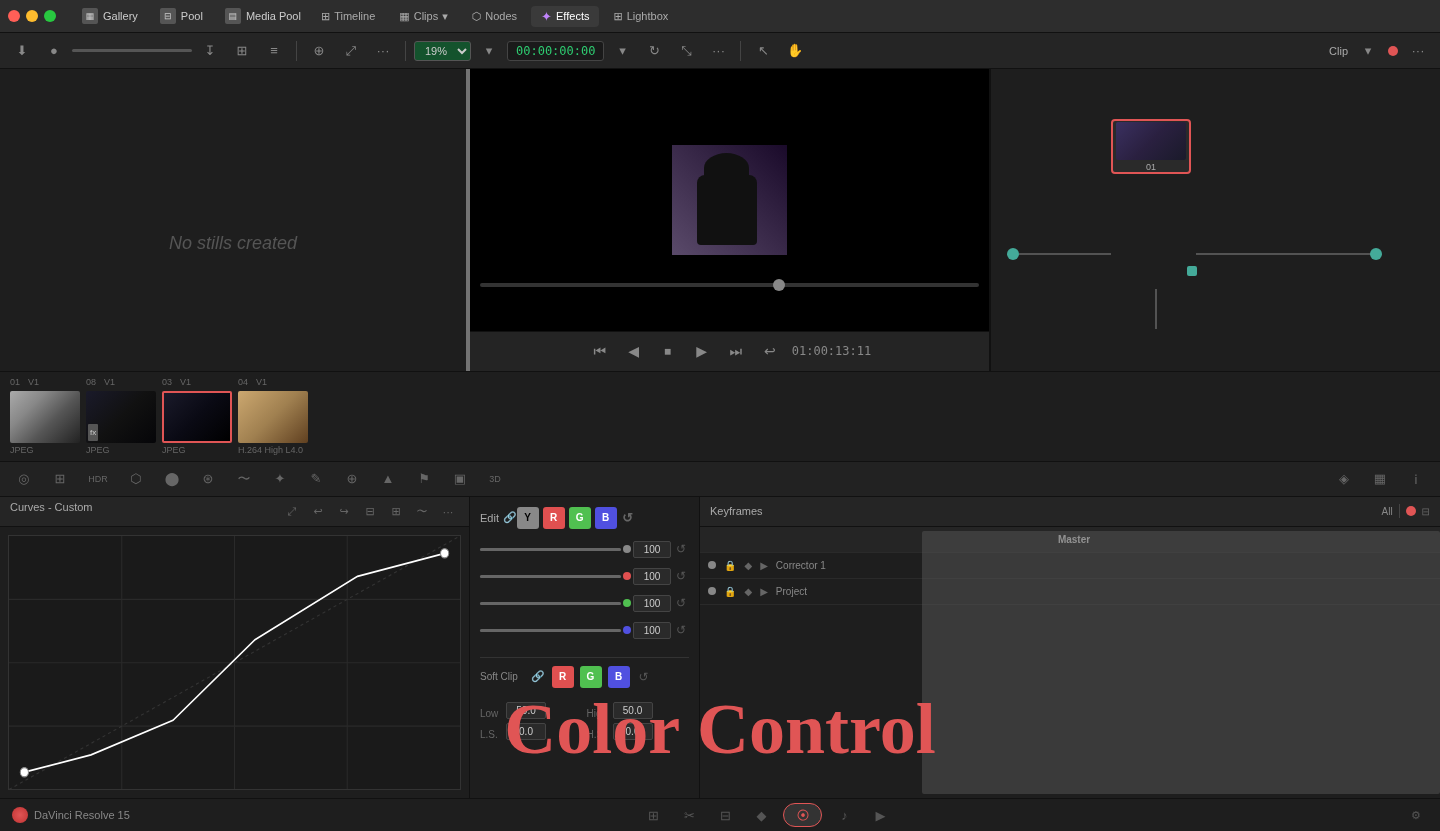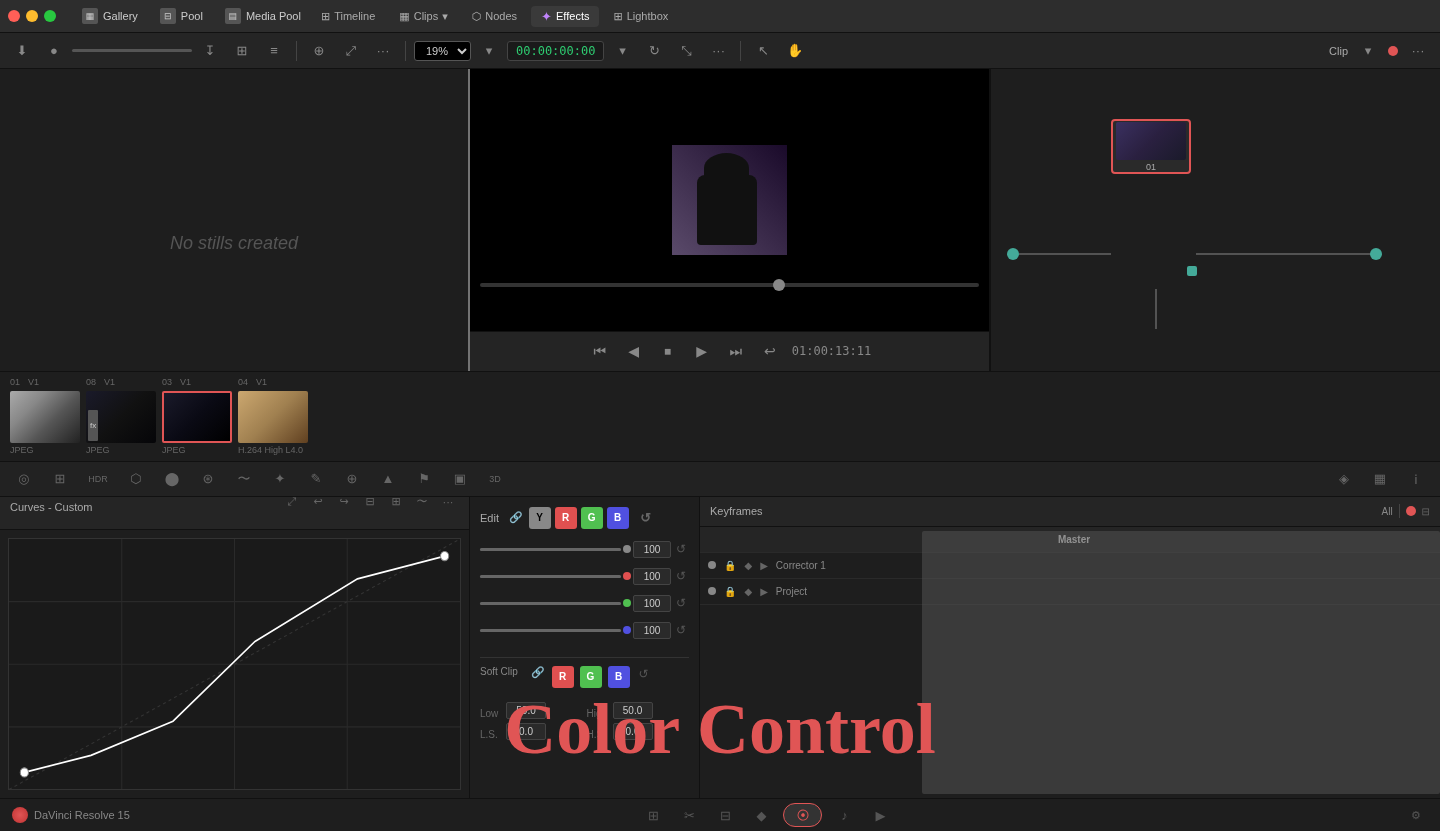--- a/index.html
+++ b/index.html
@@ -93,28 +93,27 @@
     .toolbar-btn {
       width: 28px; height: 28px;
       display: flex; align-items: center; justify-content: center;
       border-radius: 3px;
       cursor: pointer;
       color: #888;
       font-size: 13px;
     }
     .toolbar-separator { width: 1px; height: 20px; background: #444; margin: 0 4px; }
     .zoom-select {
-      background: #000000;
+      background: #14532d;
       border: 1px solid #555;
       color: #ccc;
       font-size: 11px;
       padding: 2px 6px;
       border-radius: 3px;
       cursor: pointer;
-      text-align: right;
     }
     .timecode {
       background: #1a1a1a;
       border: 1px solid #444;
       color: #2ecc71;
       font-size: 12px;
       font-family: monospace;
       padding: 2px 8px;
       border-radius: 3px;
     }
@@ -127,21 +126,21 @@
       margin-left: auto;
       display: flex;
       align-items: center;
       gap: 6px;
     }
 
     
     .left-panel {
       width: 470px;
       background: #1e1e1e;
-      border-right: 2px solid #737373;
+      border-right: 4px solid #737373;
       display: flex;
       flex-direction: column;
     }
     .stills-area {
       flex: 0 0 350px;
       display: flex;
       align-items: center;
       justify-content: center;
       color: #555;
       font-size: 18px;
@@ -274,21 +273,21 @@
       font-size: 9px;
       color: #666;
     }
     .fx-badge {
       position: absolute;
       bottom: 2px;
       left: 2px;
       background: #555;
       color: #ccc;
       font-size: 8px;
-      padding: 11px 2px;
+      padding: 4px 2px;
       border-radius: 1px;
     }
 
     
     .color-toolbar {
       height: 36px;
       background: #222;
       display: flex;
       align-items: center;
       padding: 0 8px;
@@ -313,22 +312,22 @@
       width: 470px;
       background: #1e1e1e;
       display: flex;
       flex-direction: column;
       border-right: 1px solid #111;
     }
     .panel-header {
       height: 30px;
       background: #252525;
       display: flex;
-      align-items: flex-end;
-      padding: 16px 10px;
+      align-items: flex-start;
+      padding: 4px 10px;
       gap: 6px;
       border-bottom: 1px solid #111;
     }
     .panel-title {
       font-size: 11px;
       color: #aaa;
       font-weight: 500;
     }
     .panel-header-right {
       margin-left: auto;
@@ -356,21 +355,20 @@
       background: #1e1e1e;
       border-right: 1px solid #111;
       padding: 10px;
       display: flex;
       flex-direction: column;
       gap: 8px;
     }
     .edit-header {
       display: flex;
       align-items: center;
-      gap: 6px;
       margin-bottom: 4px;
     }
     .edit-title {
       font-size: 11px;
       color: #aaa;
       font-weight: 500;
     }
     .channel-buttons {
       display: flex;
       gap: 4px;
@@ -421,20 +419,21 @@
     .reset-btn-small {
       width: 16px; height: 16px;
       color: #555;
       font-size: 12px;
       cursor: pointer;
       display: flex; align-items: center; justify-content: center;
     }
 
     .soft-clip-row {
       display: flex;
+      align-items: center;
       gap: 6px;
       margin-top: 8px;
       padding-top: 8px;
       border-top: 1px solid #333;
     }
     .soft-clip-label {
       font-size: 10px;
       color: #888;
       margin-right: 4px;
     }

